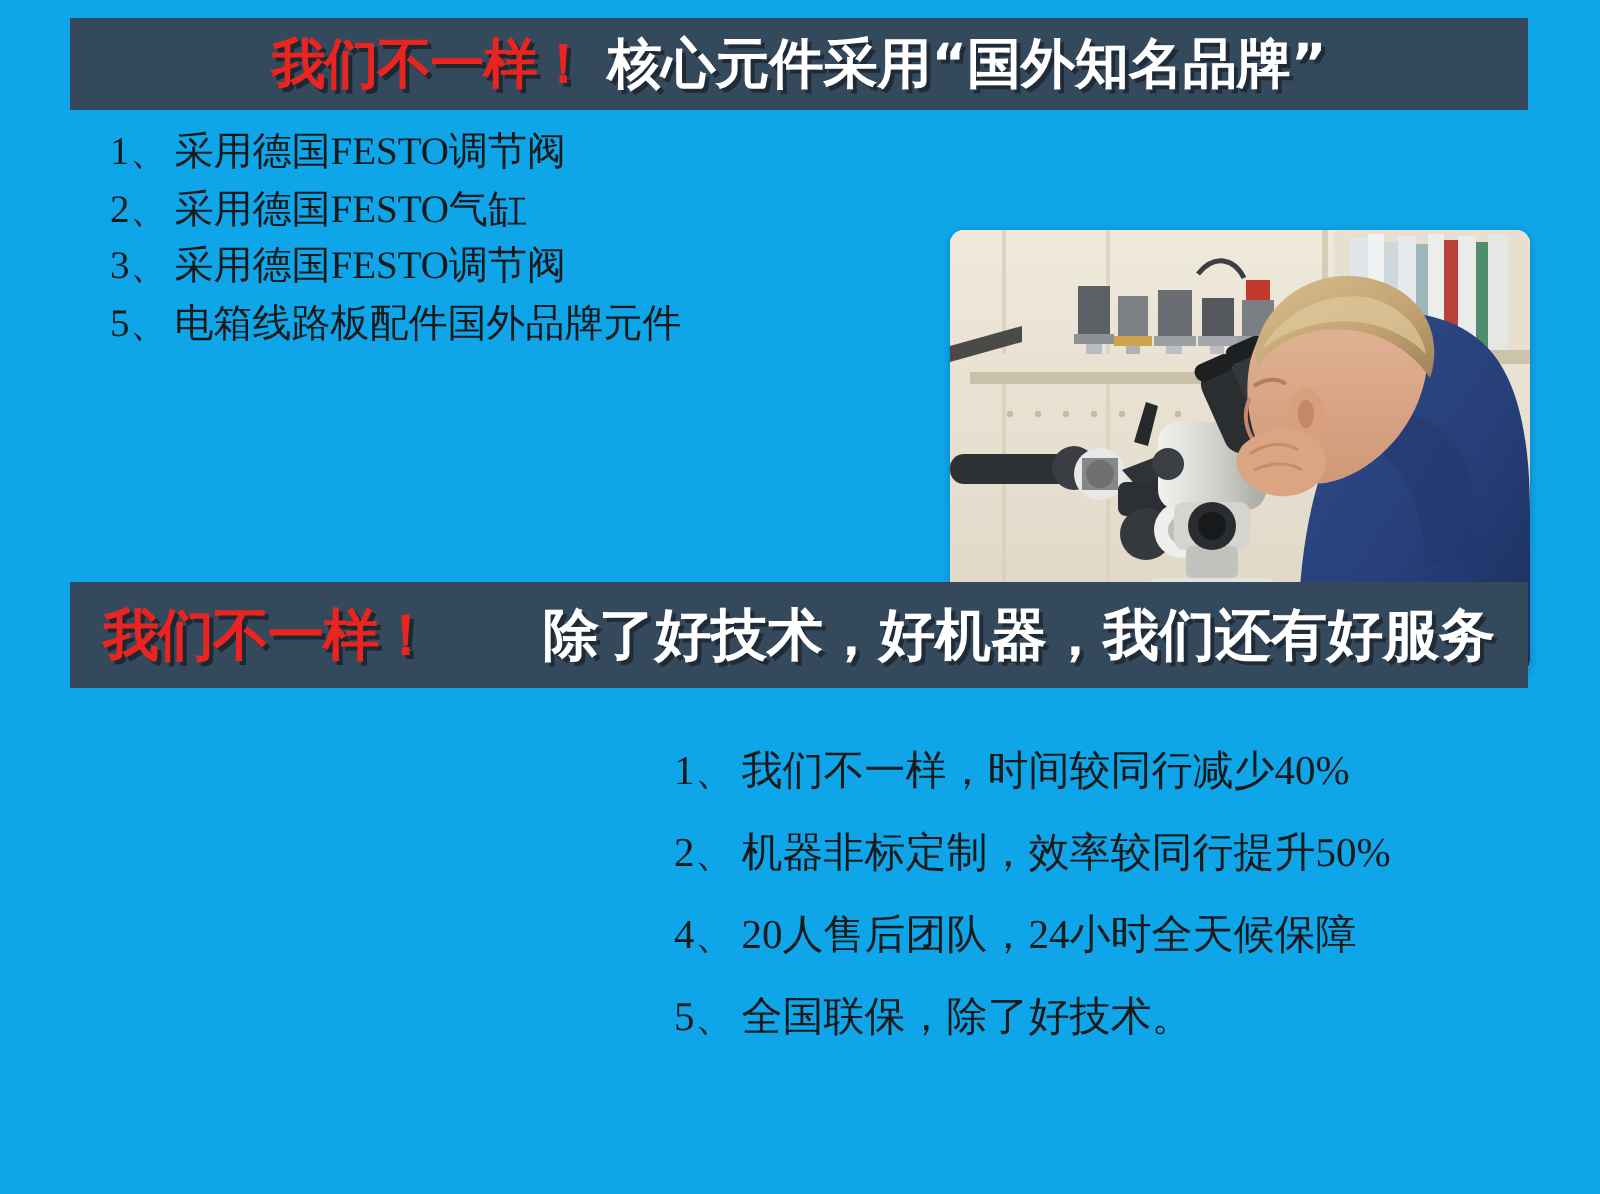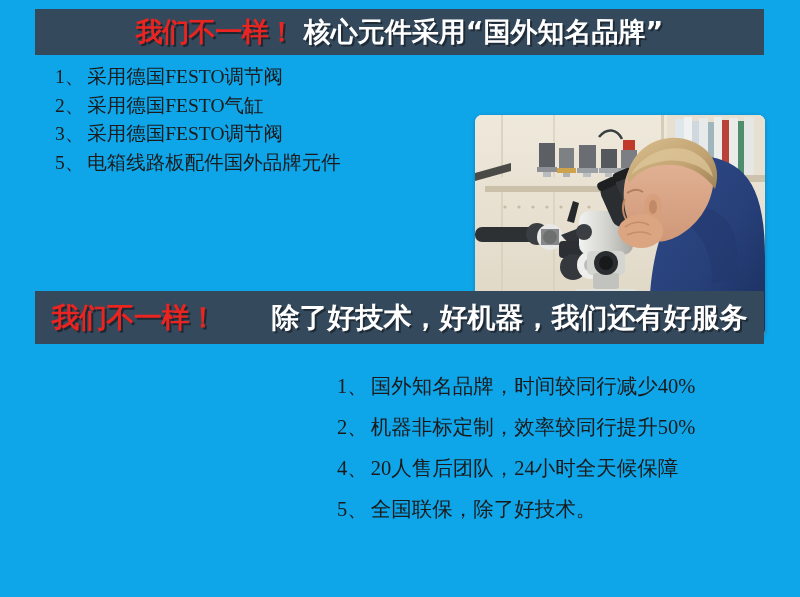--- a/index.html
+++ b/index.html
@@ -303,21 +303,21 @@
     <div class="banner-inner">
       <span class="banner-red">我们不一样！</span>
       <span class="banner-white">除了好技术，好机器，我们还有好服务</span>
     </div>
   </div>
 
   <div class="section-2">
 
     <ul class="service-list">
       <li>
-        <span class="spec-num">1、</span><span>国外知名品牌，时间较同行减少40%</span>
+        <span class="spec-num">1、</span><span>我们不一样，时间较同行减少40%</span>
       </li>
       <li>
         <span class="spec-num">2、</span><span>机器非标定制，效率较同行提升50%</span>
       </li>
       <li>
         <span class="spec-num">4、</span><span>20人售后团队，24小时全天候保障</span>
       </li>
       <li>
         <span class="spec-num">5、</span><span>全国联保，除了好技术。</span>
       </li>

